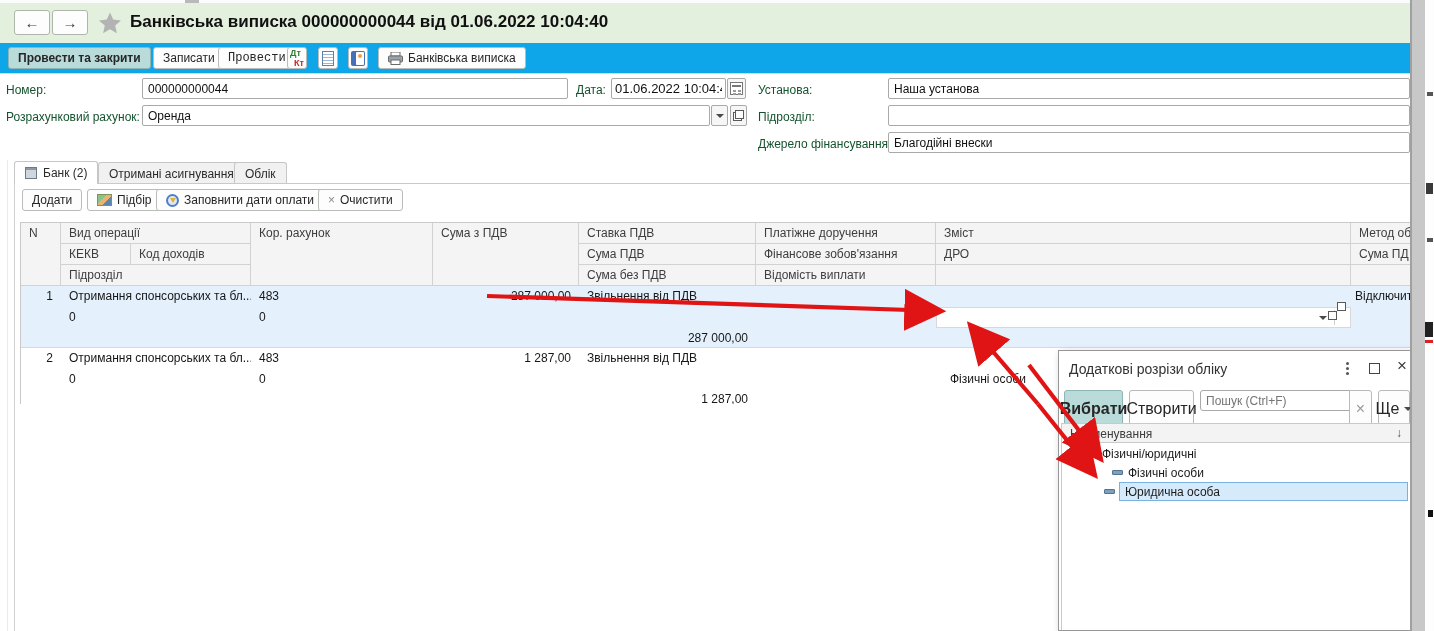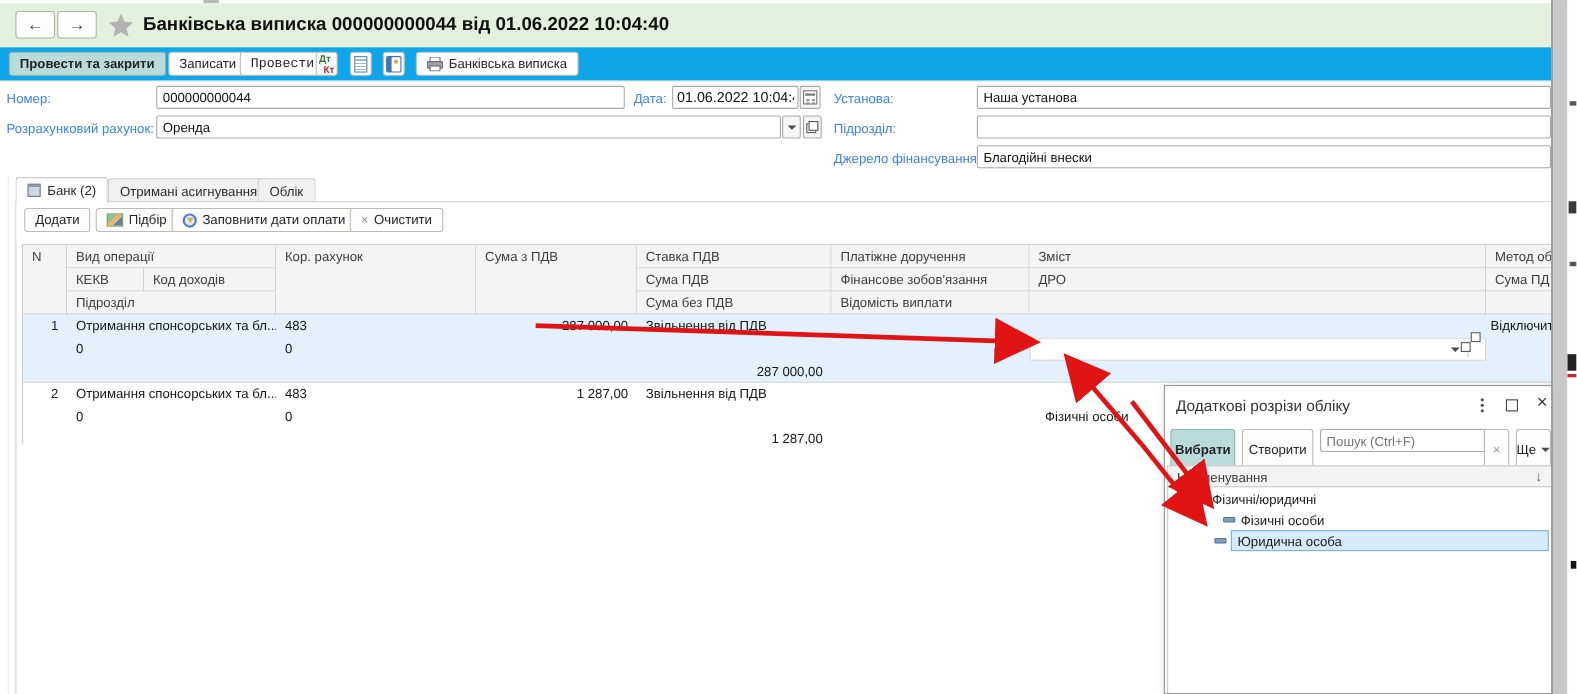--- a/index.html
+++ b/index.html
@@ -16,21 +16,21 @@
   .title-text { left:130px; top:9px; font-size:17px; font-weight:600; color:#101010; white-space:nowrap; }
 
   .toolbar { left:0; top:43px; width:1411px; height:31px; background:#0ea5e9; border-bottom:1px solid #d4ddcf; }
   .btn { display:inline-flex; align-items:center; justify-content:center; gap:5px; height:22px;
          background:#fdfdfd; border:1px solid #b9bdb7; border-radius:3px; font-size:12px; color:#262626;
          padding:0 9px; white-space:nowrap; cursor:pointer; }
   .btn.primary { background:#b9dcda; border-color:#8fb5b3; font-weight:bold; }
   .iconbtn { width:20px; padding:0 2px; }
 
   
-  .lbl { font-size:12px; color:#3b82f6; white-space:nowrap; }
+  .lbl { font-size:12px; color:#14532d; white-space:nowrap; }
   .field { border:1px solid #a9a9a9; border-radius:2px; background:#fff; font-family:inherit; font-size:12px;
            color:#111; padding:0 5px; height:21px; }
   .sidebtn { border:1px solid #a9a9a9; border-radius:2px; background:#f6f6f6; display:flex; align-items:center; justify-content:center; cursor:pointer; }
 
   .tri-down { width:0; height:0; border-left:4px solid transparent; border-right:4px solid transparent; border-top:4px solid #4a4a4a; }
 
   
   .tab { height:22px; display:flex; align-items:center; gap:6px; font-size:12px; color:#2c2c2c;
          border:1px solid #c6c6c6; border-bottom:none; border-radius:3px 3px 0 0; padding:0 10px; cursor:pointer; }
   .tab.active { background:#fff; height:23px; z-index:3; }
@@ -41,21 +41,21 @@
   .hcell { position:absolute; background:#f4f4f4; border-right:1px solid #d2d2d2; border-bottom:1px solid #d2d2d2;
            font-size:12px; color:#3d3d3d; padding:3px 4px 0 8px; overflow:hidden; white-space:nowrap; }
   .dcell { position:absolute; font-size:12px; color:#161616; padding:3px 6px 0 8px; overflow:hidden; white-space:nowrap; }
   .num { text-align:right; padding-right:8px; }
   .rowline { position:absolute; background:#d9d9d9; height:1px; }
 
   
   .popup { left:1058px; top:350px; width:354px; height:281px; background:#fff; border:1px solid #979797;
            box-shadow:3px 3px 8px rgba(0,0,0,.28); z-index:40; }
   .pbtn { position:absolute; height:38px; display:inline-flex; align-items:center; justify-content:center; gap:4px;
-          background:#fdfdfd; border:1px solid #b9b9b9; border-radius:3px; font-size:12px; color:#262626; cursor:pointer; }
+          background:#fdfdfd; border:1px solid #b9b9b9; border-radius:3px; font-size:16px; color:#262626; cursor:pointer; }
   .pbtn.primary { background:#b9dcda; border-color:#8fb5b3; font-weight:bold; }
   .treelbl { font-size:12px; color:#1b1b1b; white-space:nowrap; }
 
   .dash-icon { width:11px; height:5px; background:#7fa0bc; border:1px solid #54738e; border-radius:1px; }
   .folder-icon { position:relative; width:16px; height:10px; background:#f7ce6b; border:1px solid #c79a33; border-radius:1px; }
   .folder-icon::before { content:""; position:absolute; left:-1px; top:-4px; width:7px; height:3px; background:#f7ce6b; border:1px solid #c79a33; border-bottom:none; border-radius:1px 1px 0 0; }
 
   .openicon { position:relative; width:11px; height:11px; }
   .openicon::before { content:""; position:absolute; left:0; bottom:0; width:7px; height:7px; border:1px solid #5a5a5a; background:#fff; }
   .openicon::after  { content:""; position:absolute; right:0; top:0; width:7px; height:7px; border:1px solid #5a5a5a; background:#fff; }

